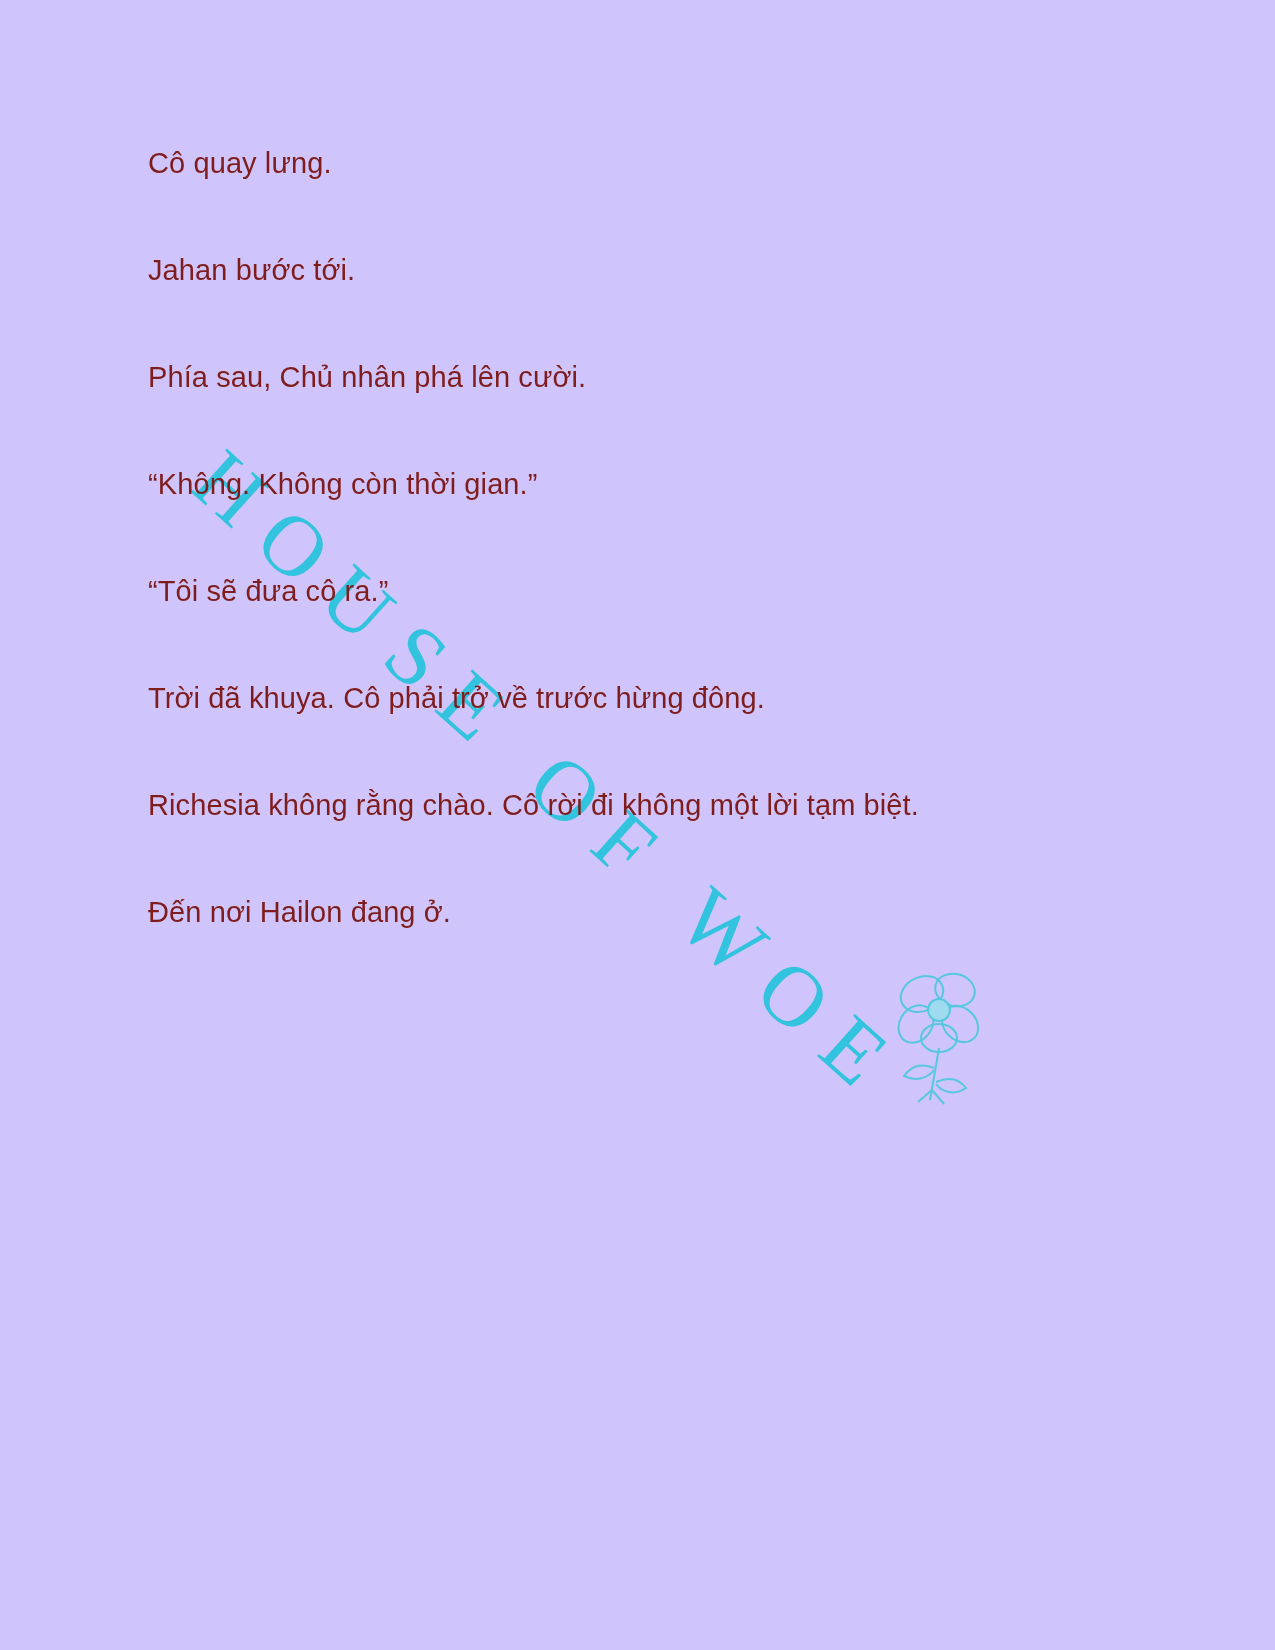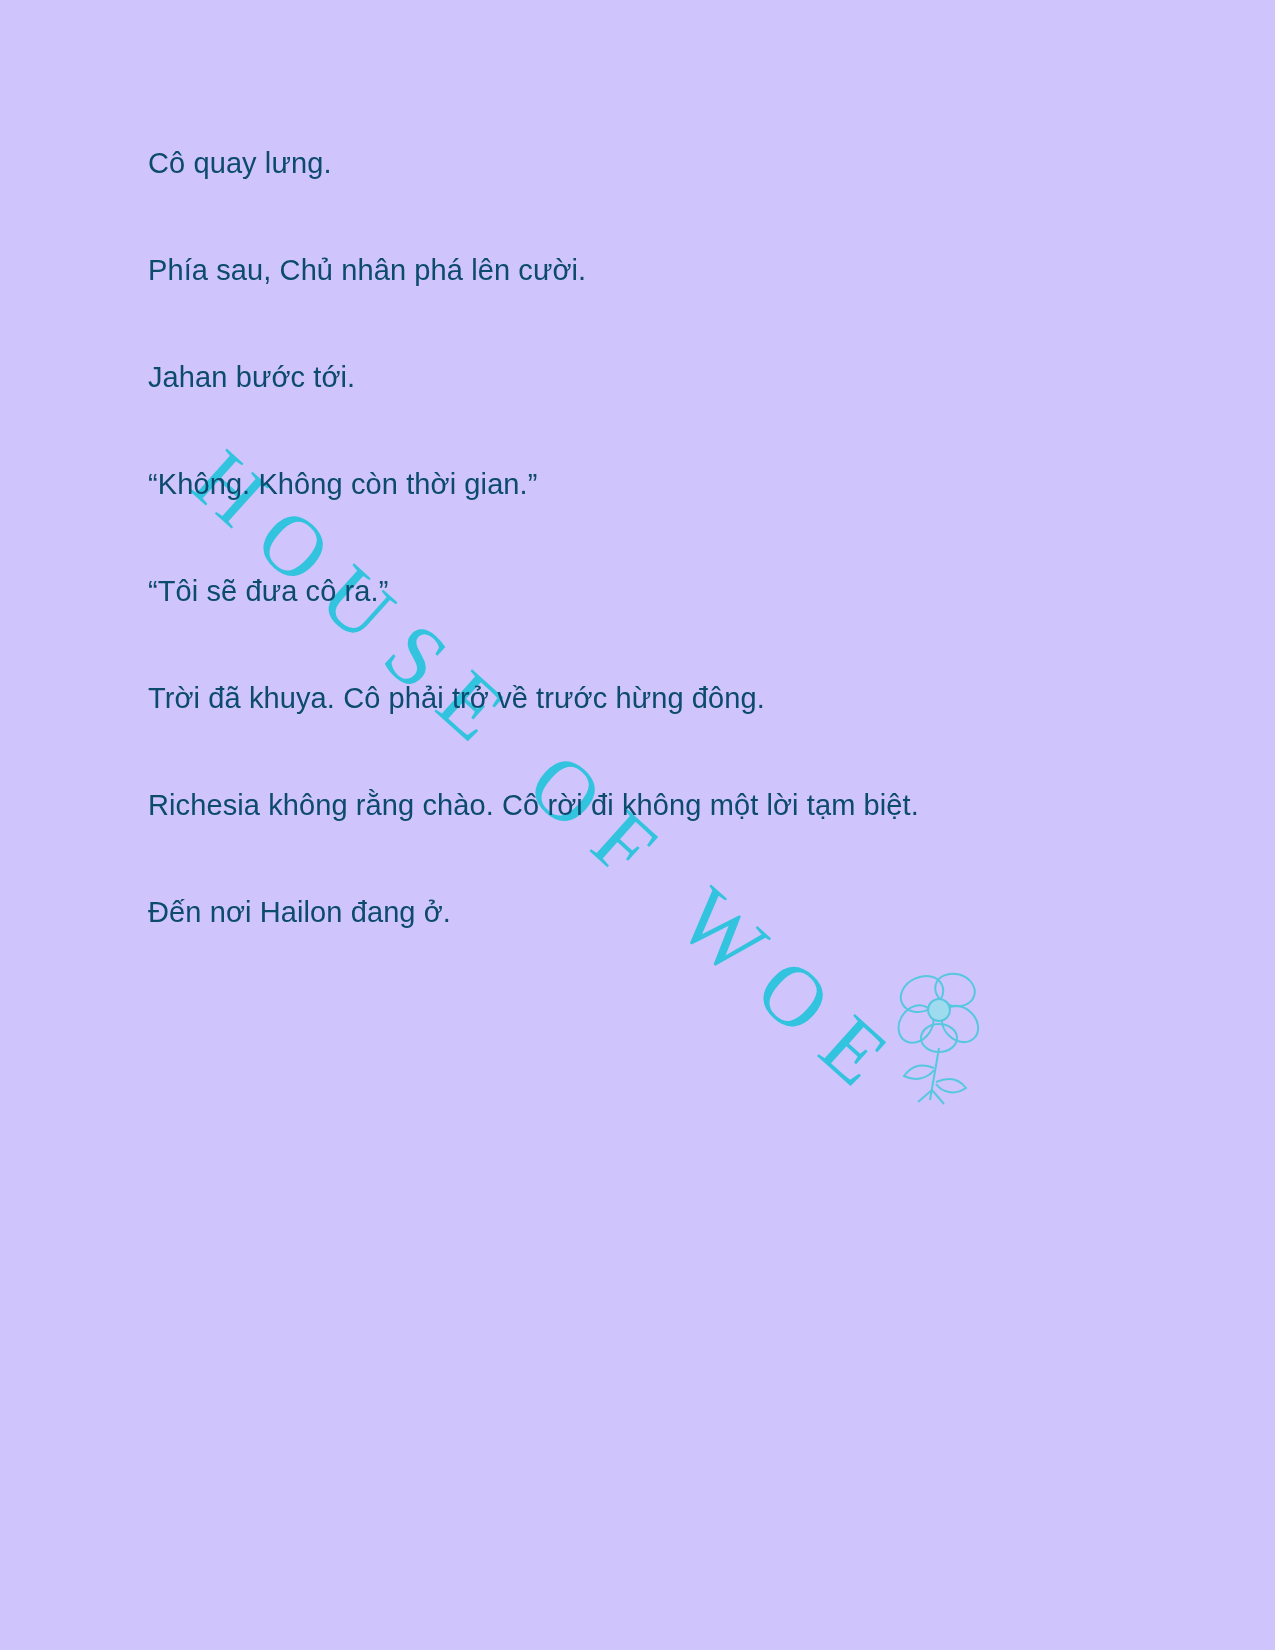--- a/index.html
+++ b/index.html
@@ -25,21 +25,21 @@
     position: absolute;
     left: 148px;
     top: 140px;
     width: 950px;
     z-index: 3;
   }
   .para {
     font-family: "Liberation Sans", sans-serif;
     font-size: 29px;
     line-height: 1.62;
-    color: #0c4a6e;
+    color: #7f1d1d;
     letter-spacing: 0.1px;
     margin: 0 0 60px 0;
     font-weight: 400;
   }
   .para:last-child {
     margin-bottom: 0;
   }
   
   #watermark {
     position: absolute;
@@ -94,22 +94,22 @@
       <path d="M79 98 L70 150"></path>
       <path d="M74 118 C58 112 50 118 44 126 C56 132 68 128 74 120"></path>
       <path d="M76 132 C90 126 100 130 106 138 C94 146 82 142 76 134"></path>
       <path d="M72 140 L58 152"></path>
       <path d="M72 140 L84 154"></path>
     </g>
   </svg>
 
   <div id="text-column">
     <p class="para">Cô quay lưng.</p>
+    <p class="para">Jahan bước tới.</p>
     <p class="para">Phía sau, Chủ nhân phá lên cười.</p>
-    <p class="para">Jahan bước tới.</p>
     <p class="para">“Không. Không còn thời gian.”</p>
     <p class="para">“Tôi sẽ đưa cô ra.”</p>
     <p class="para">Trời đã khuya. Cô phải trở về trước hừng đông.</p>
     <p class="para">Richesia không rằng chào. Cô rời đi không một lời tạm biệt.</p>
     <p class="para">Đến nơi Hailon đang ở.</p>
   </div>
 
 </div>
 
 </body></html>

